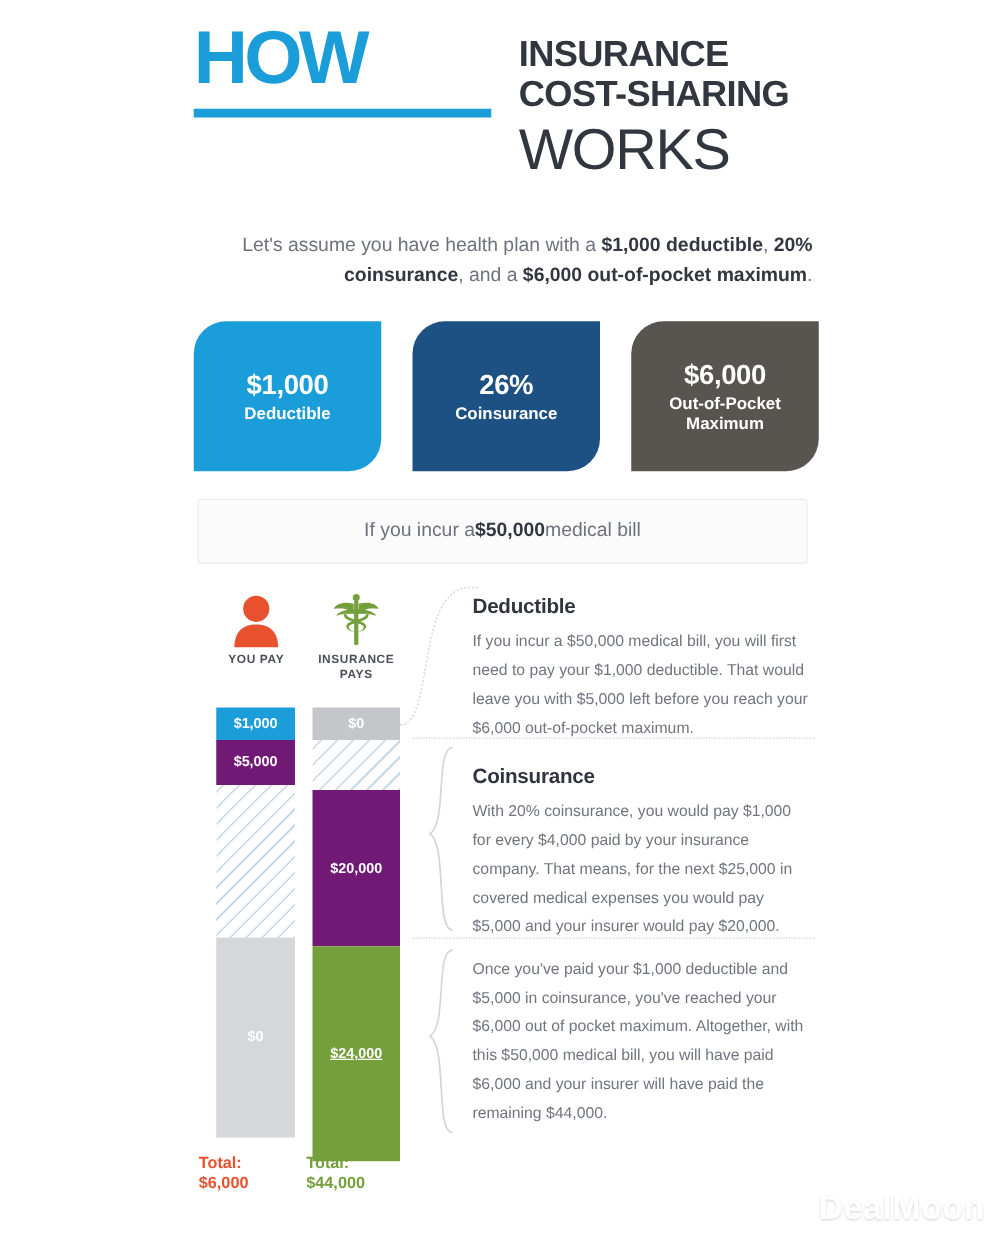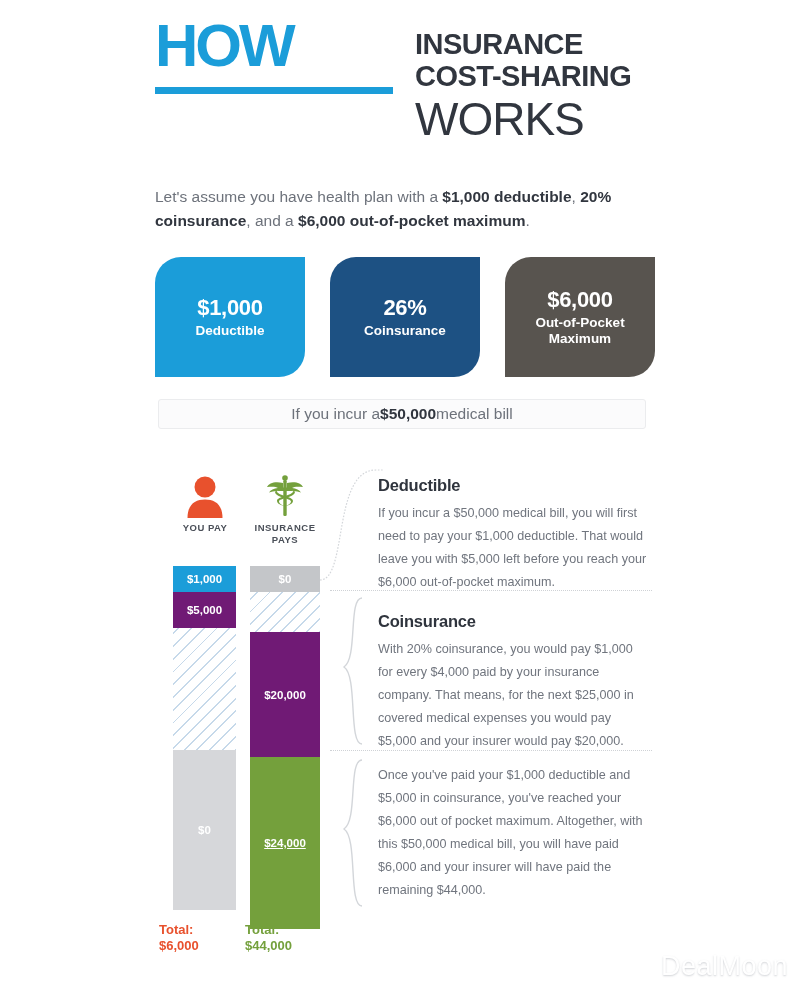--- a/index.html
+++ b/index.html
@@ -51,20 +51,21 @@
     margin-top: 2px;
   }
 
   
   .intro {
     margin: 42px 0 0 155px;
     width: 495px;
     font-size: 15.5px;
     line-height: 1.55;
     color: #6d727b;
+    text-align: right;
   }
   .intro b { color: #31363f; font-weight: bold; }
 
   
   .cards {
     display: flex;
     margin: 24px 0 0 155px;
     width: 500px;
     gap: 25px;
   }
@@ -81,21 +82,21 @@
   }
   .card .big { font-size: 22px; font-weight: bold; letter-spacing: -0.3px; }
   .card .small { font-size: 13.5px; font-weight: bold; line-height: 1.2; margin-top: 2px; }
   .card-1 { background: #1b9dd9; }
   .card-2 { background: #1d5183; }
   .card-3 { background: #58544f; }
 
   
   .banner {
     margin: 22px 0 0 158px;
-    width: 488px; height: 30px;
+    width: 488px; height: 52px;
     background: #fbfbfc;
     border: 1px solid #ebecee;
     border-radius: 3px;
     display: flex; align-items: center; justify-content: center;
     font-size: 15.5px;
     color: #6d727b;
   }
   .banner b { color: #31363f; font-weight: bold; }
 
   
@@ -176,21 +177,21 @@
   .d2 { top: 288px; }
 
   
   .brace-svg { position: absolute; left: 318px; top: 0; }
 
   
   .watermark {
     position: absolute;
     right: 12px; bottom: 8px;
     font-size: 27px;
-    font-weight: normal;
+    font-weight: bold;
     letter-spacing: 0.5px;
     color: #ffffff;
     text-shadow: 0 1px 2px rgba(150,155,165,0.45);
     font-family: "Liberation Sans", sans-serif;
   }
 </style>
 </head>
 <body>
 
 <div class="header">

